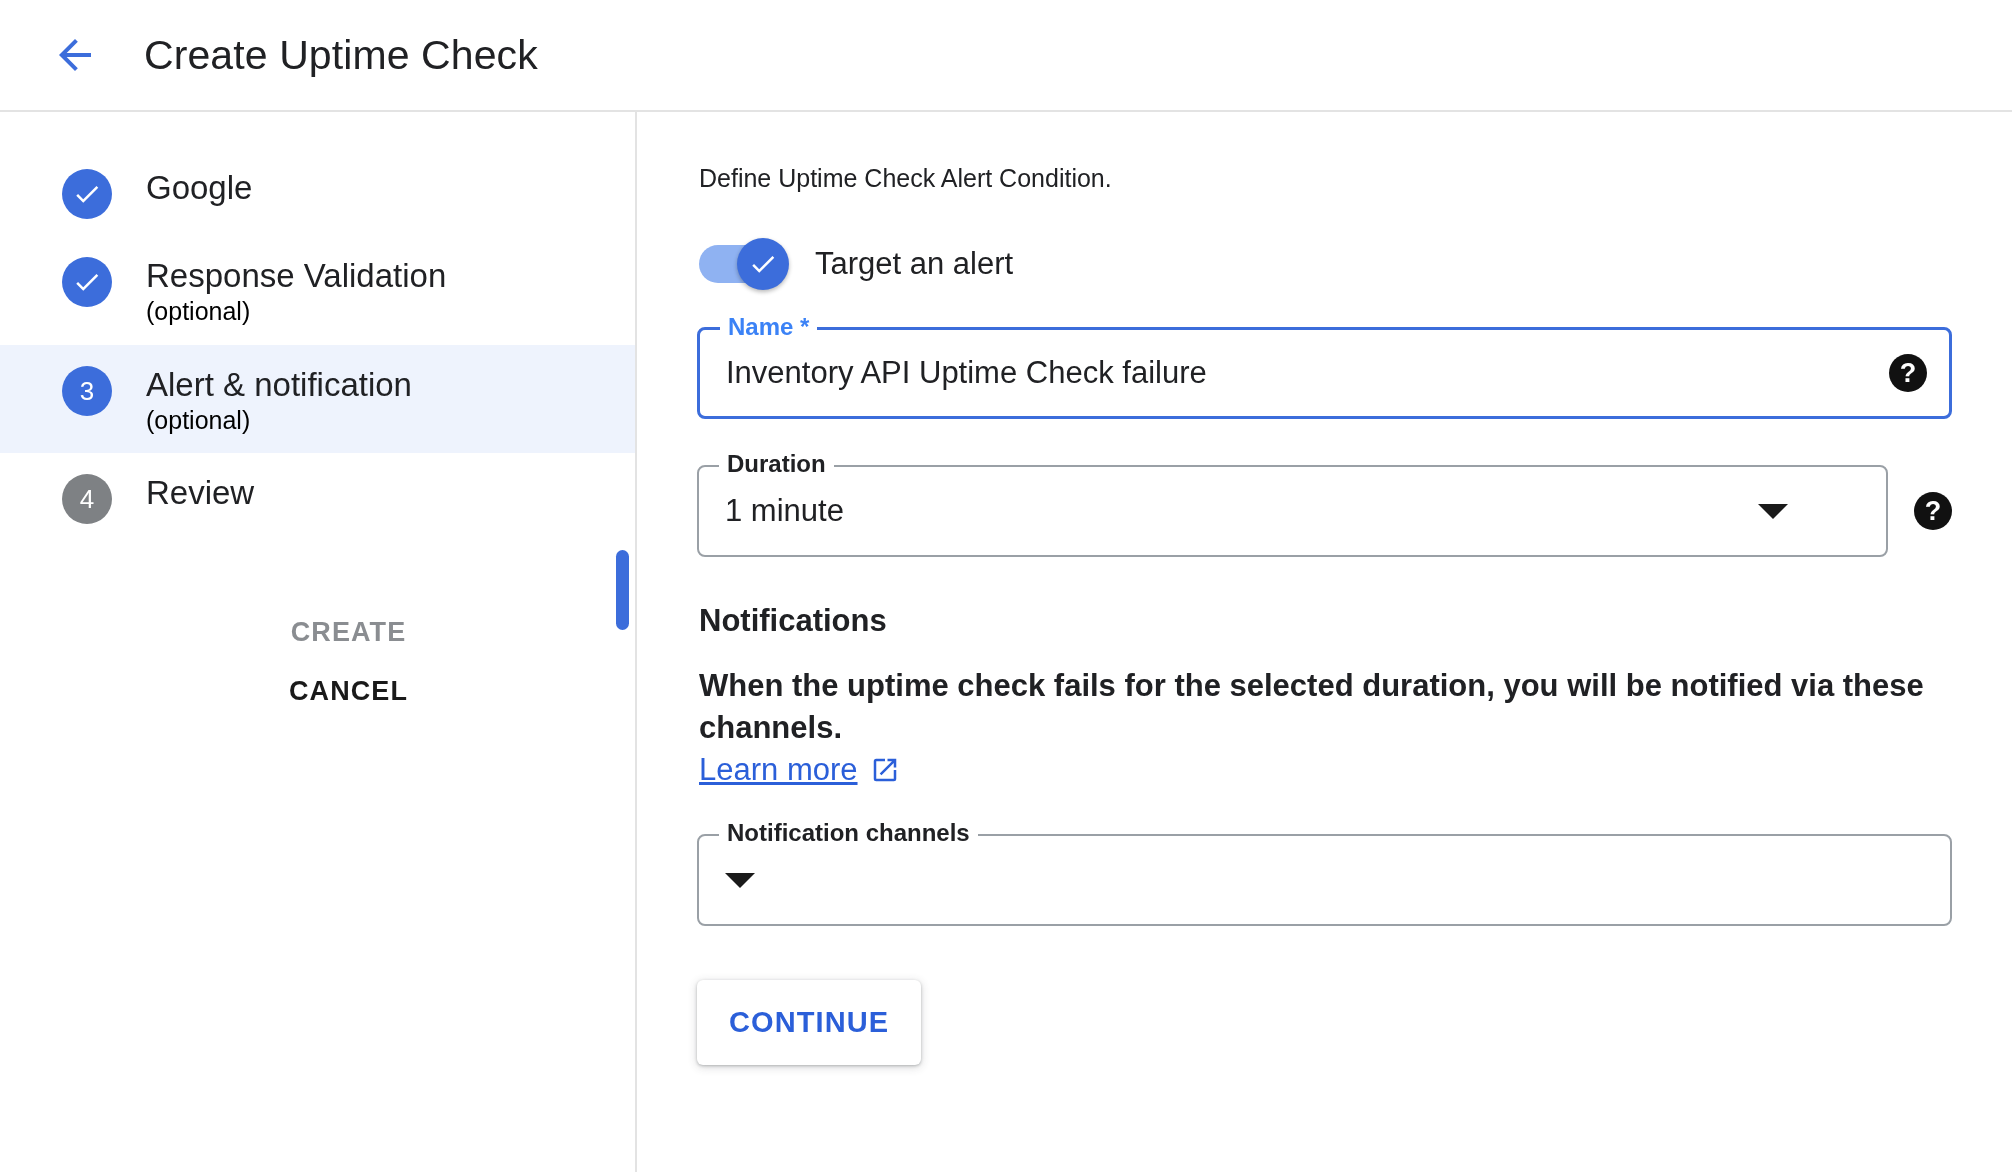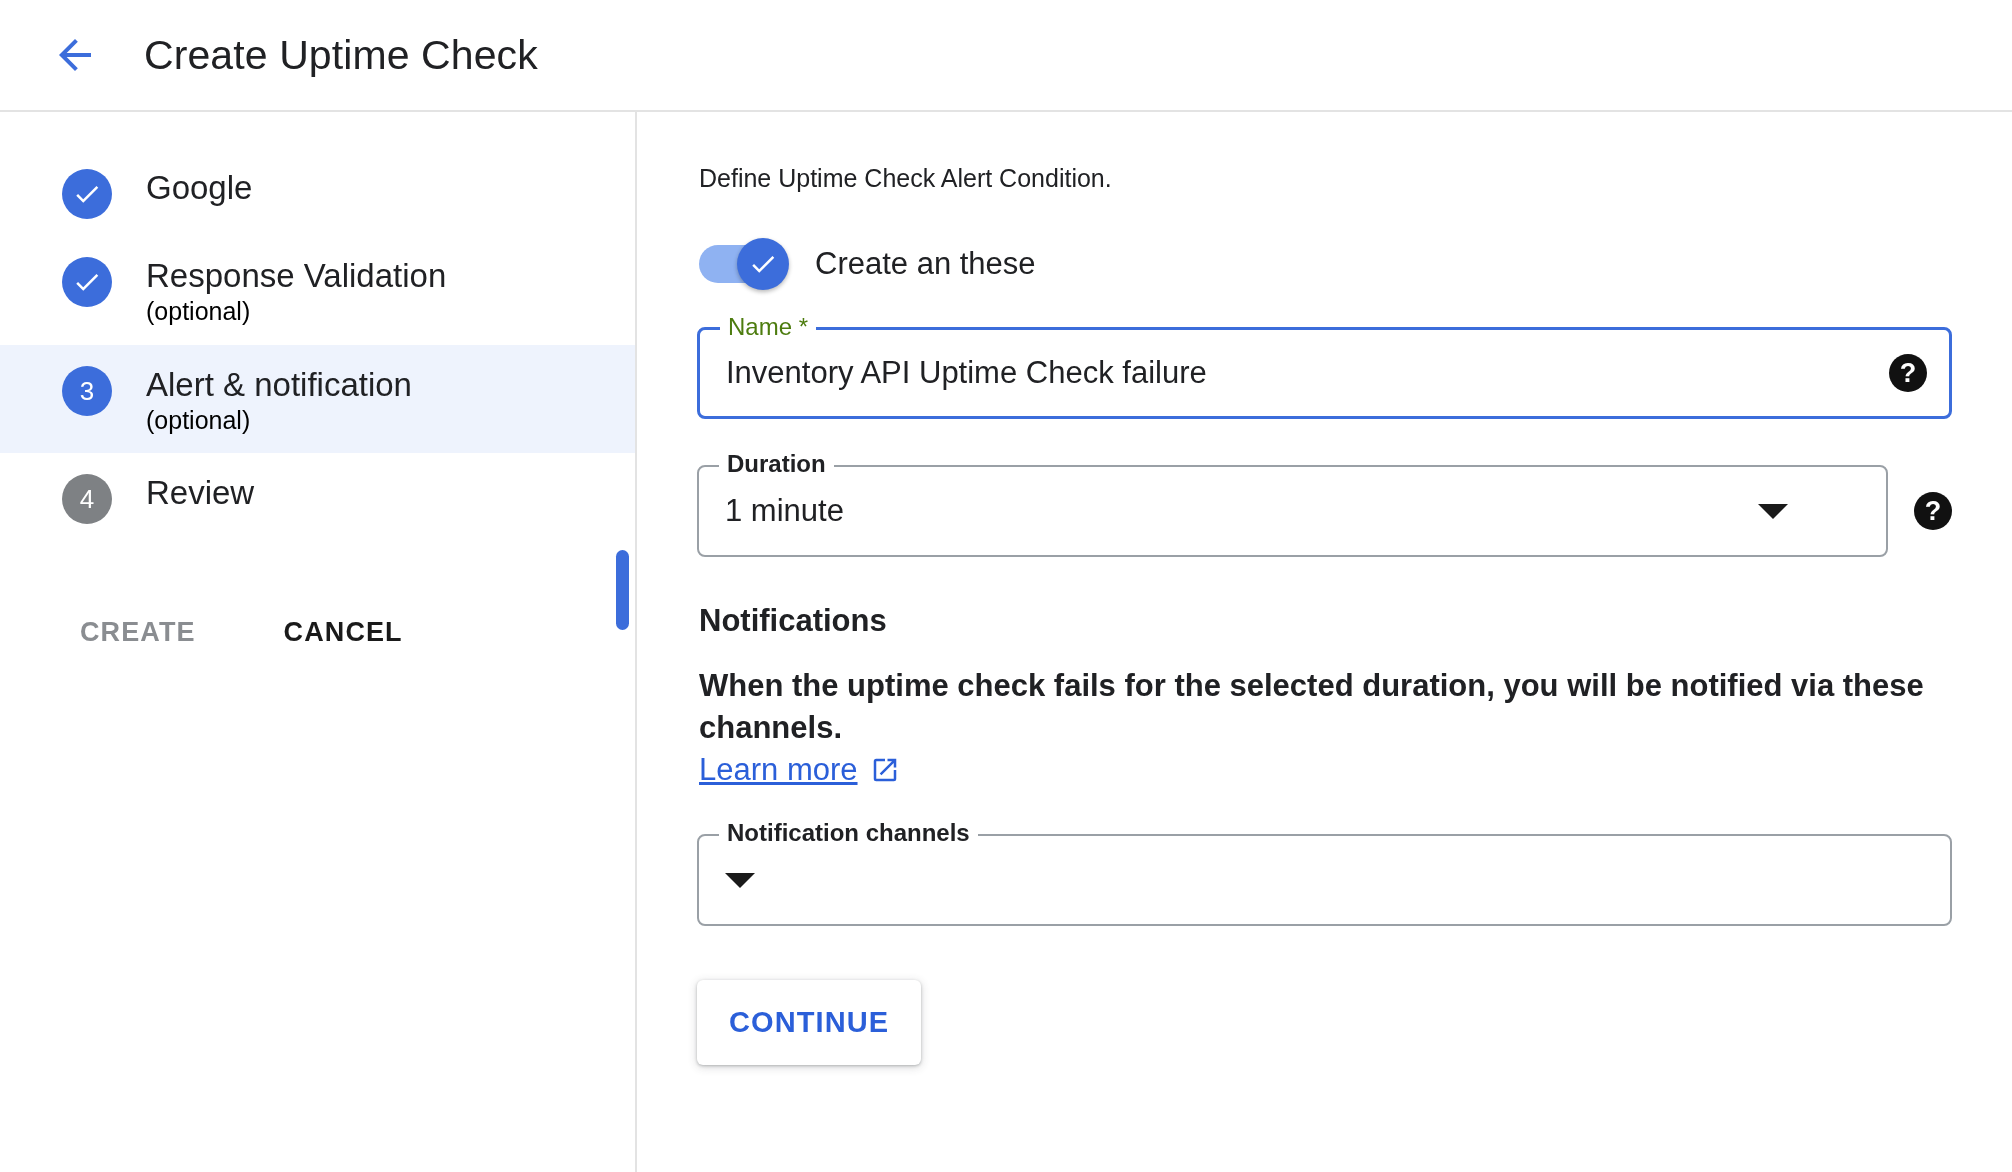--- a/index.html
+++ b/index.html
@@ -107,20 +107,21 @@
     border-radius: 7px;
     background: #3c6ddb;
   }
 
   
   .side-actions {
     display: flex;
     align-items: center;
     padding-left: 62px;
     margin-top: 62px;
+    flex-direction: column;
   }
   .text-btn {
     background: none;
     border: none;
     font-family: "Liberation Sans", sans-serif;
     font-size: 27px;
     font-weight: 600;
     letter-spacing: 1.1px;
     padding: 14px 18px;
     cursor: pointer;
@@ -194,22 +195,22 @@
     left: 20px;
     background: #fff;
     padding: 0 8px;
     font-size: 24px;
     font-weight: 600;
     color: #202124;
     line-height: 1;
     white-space: nowrap;
   }
   .field.focused .field-legend {
-    color: #4d7c0f;
-    font-weight: 400;
+    color: #3b82f6;
+    font-weight: 700;
   }
   .field-value {
     font-size: 31px;
     color: #202124;
     white-space: nowrap;
     overflow: hidden;
     flex: 1 1 auto;
   }
   .field-row {
     display: flex;
@@ -367,21 +368,21 @@
     <p class="intro-text">Define Uptime Check Alert Condition.</p>
 
     <div class="toggle-row">
       <div class="toggle">
         <span class="knob">
           <svg width="30" height="30" viewBox="0 0 24 24" aria-hidden="true">
             <path d="M9 16.17L4.83 12l-1.42 1.41L9 19 21 7l-1.41-1.41z" fill="#ffffff"></path>
           </svg>
         </span>
       </div>
-      <div class="toggle-label">Create an these</div>
+      <div class="toggle-label">Target an alert</div>
     </div>
 
     
     <div class="field-row">
       <div class="field focused">
         <span class="field-legend">Name *</span>
         <span class="field-value">Inventory API Uptime Check failure</span>
         <span class="help-icon help-inside">?</span>
       </div>
     </div>

